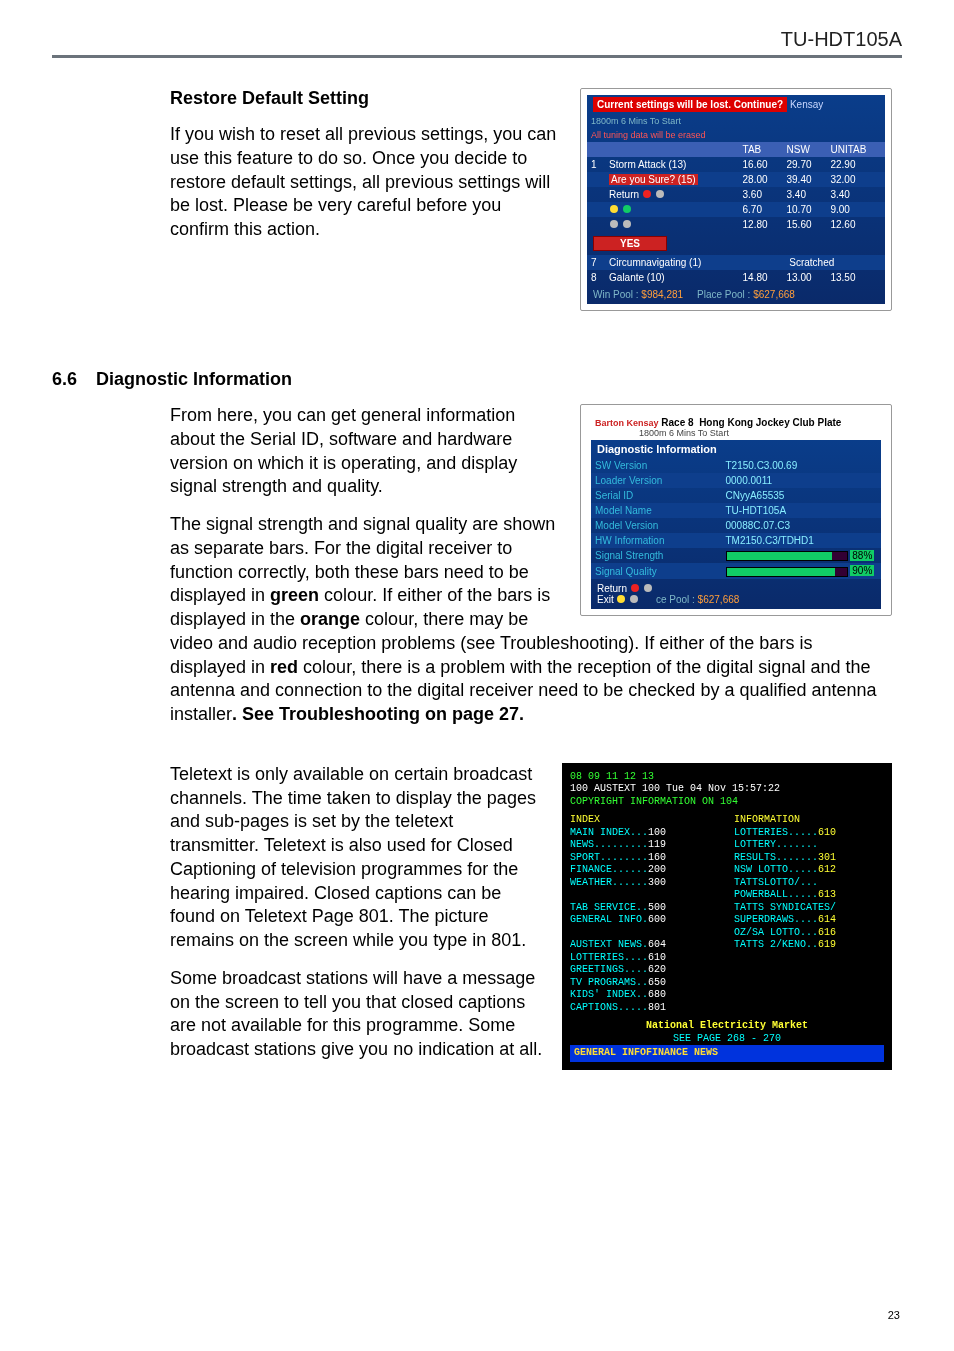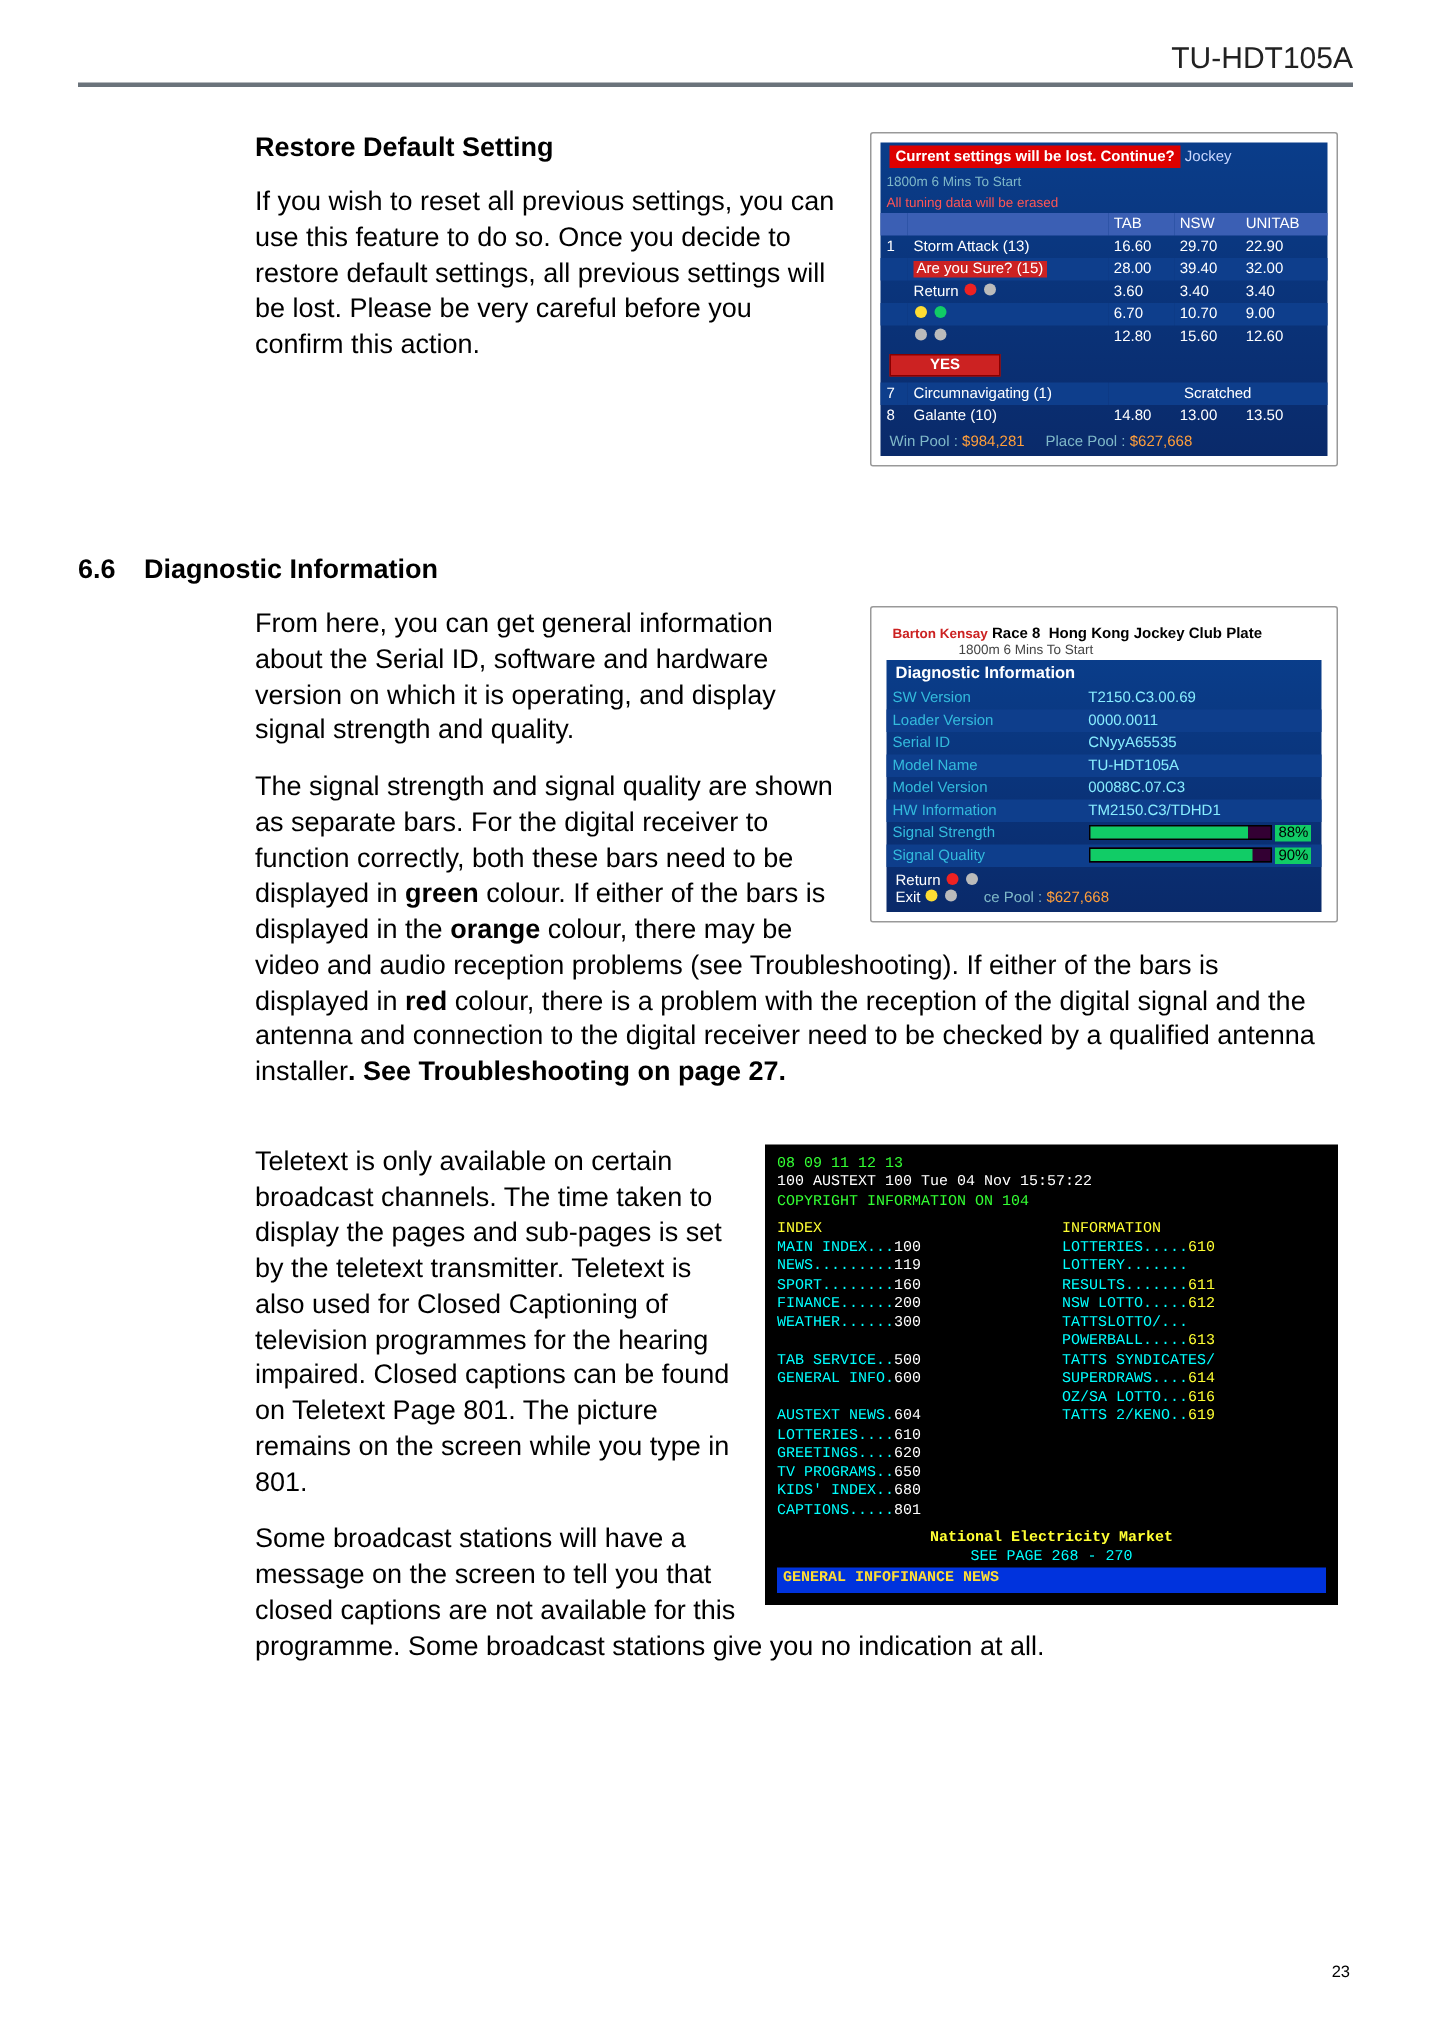--- a/index.html
+++ b/index.html
@@ -29,21 +29,21 @@
   .btn-bar { padding: 4px 6px; }
   .dot { display:inline-block; width:8px; height:8px; border-radius:50%; margin: 0 1px; }
   .red { background:#e22; } .green { background:#1c6; } .yellow { background:#fd3; } .grey{ background:#bbb; }
   .yes-box { display:inline-block; background:#c22; color:#fff; font-weight:bold; padding:1px 26px; font-size:10px; border:1px solid #800; }
   .pool-line { padding: 4px 6px; font-size: 10px; }
   .orange-money { color:#ff9e3b; }
   .diag-table td:first-child { color:#3bd; width:45%; }
   .diag-table td:last-child { color:#8ef; }
   .bar-wrap { display:inline-block; width:120px; height:8px; background:#303; vertical-align:middle; border:1px solid #000; }
   .bar-fill { height:100%; }
-  .teletext { width: 382px; background:#000; color:#0ff; font-family: "Courier New", monospace; font-size: 10px; line-height: 1.25; padding: 8px; box-sizing: border-box; }
+  .teletext { width: 330px; background:#000; color:#0ff; font-family: "Courier New", monospace; font-size: 10px; line-height: 1.25; padding: 8px; box-sizing: border-box; }
   .teletext .y { color:#ff3; } .teletext .g { color:#3f3; } .teletext .w { color:#fff; } .teletext .c { color:#0ff; }
   .teletext .bluebar { background:#03d; color:#fd3; padding:2px 4px; display:block; font-weight:bold; }
   .page-num { position: absolute; bottom: 30px; right: 54px; font-size: 11px; }
   b { font-weight: bold; }
   .clearfix::after { content:""; display:block; clear:both; }
 </style>
 </head>
 <body>
 
 <div class="page">
@@ -53,21 +53,21 @@
   </div>
   <hr class="header-rule">
 
   <div class="content clearfix">
     <div class="indent">
 
       <div class="float-right-img screenshot">
         <div class="screenshot-inner">
           <div style="padding:4px 6px;">
             <span class="ss-banner">Current settings will be lost. Continue?</span>
-            <span style="color:#c8d7ff;">Jockey</span>
+            <span style="color:#c8d7ff;">Kensay</span>
           </div>
           <div class="ss-sub" style="color:#7fb8c8;">1800m   6 Mins To Start</div>
           <div class="ss-sub" style="color:#f55;">All tuning data will be erased</div>
           <table class="ss-table">
             <tbody>
                 <tr class="hdr">
               <td></td>
                   <td></td>
               <td>TAB</td>
                   <td>NSW</td>
@@ -262,21 +262,21 @@
                   <div><span class="c">TV PROGRAMS..</span><span class="w">650</span></div>
                   <div><span class="c">KIDS' INDEX..</span><span class="w">680</span></div>
                   <div><span class="c">CAPTIONS.....</span><span class="w">801</span></div>
                 </div>
             </div>
             <div style="flex:1;">
               <div class="y">INFORMATION</div>
               <div id="tt-right">
                   <div><span class="c">LOTTERIES.....</span><span class="y">610</span></div>
                   <div><span class="c">LOTTERY.......</span><span class="y"></span></div>
-                  <div><span class="c">RESULTS.......</span><span class="y">611</span></div>
+                  <div><span class="c">RESULTS.......</span><span class="y">301</span></div>
                   <div><span class="c">NSW LOTTO.....</span><span class="y">612</span></div>
                   <div><span class="c">TATTSLOTTO/...</span><span class="y"></span></div>
                   <div><span class="c">POWERBALL.....</span><span class="y">613</span></div>
                   <div><span class="c">TATTS SYNDICATES/</span><span class="y"></span></div>
                   <div><span class="c">SUPERDRAWS....</span><span class="y">614</span></div>
                   <div><span class="c">OZ/SA LOTTO...</span><span class="y">616</span></div>
                   <div><span class="c">TATTS 2/KENO..</span><span class="y">619</span></div>
                 </div>
             </div>
           </div>

